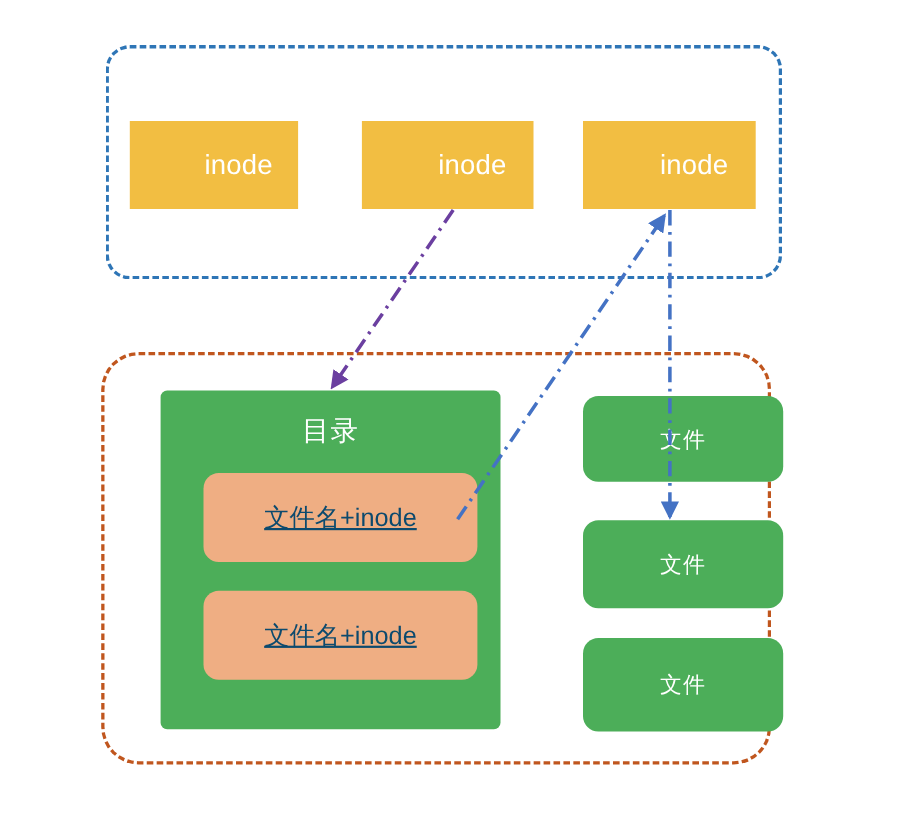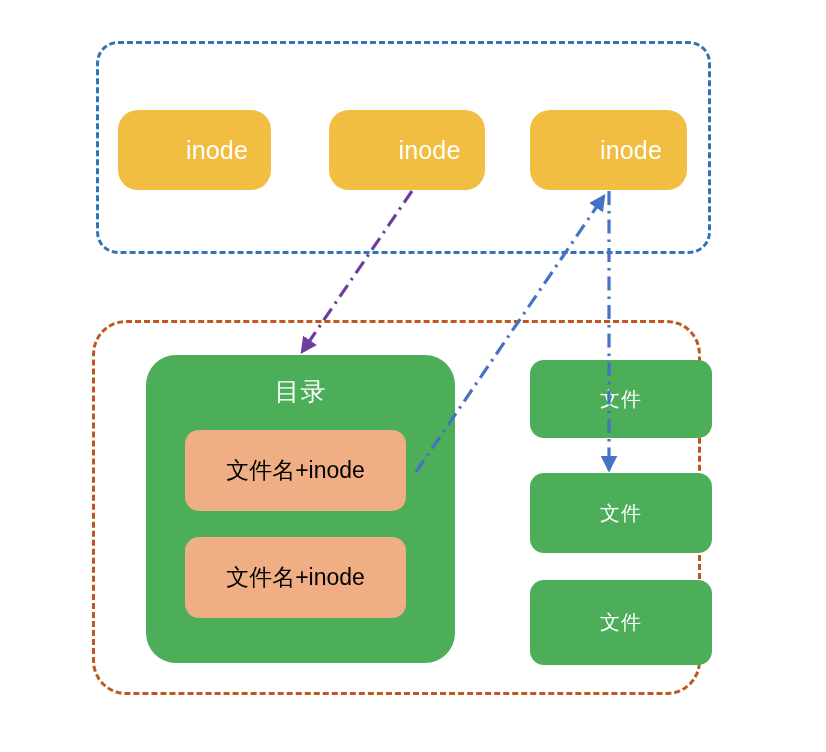--- a/index.html
+++ b/index.html
@@ -37,21 +37,21 @@
     height: 375px;
     border: 3px dashed #C0561E;
     border-radius: 34px;
   }
 
   
   .inode-box {
     position: absolute;
     box-sizing: border-box;
     background: #F2BE42;
-    border-radius: 20px;
+    border-radius: 0;
     color: #ffffff;
     font-size: 25px;
     display: flex;
     align-items: center;
     justify-content: center;
     top: 110px;
     height: 80px;
     letter-spacing: 0.2px;
     padding-left: 45px;
   }
@@ -60,46 +60,47 @@
   .inode-3 { left: 530px; width: 157px; }
 
   
   .dir-box {
     position: absolute;
     left: 146px;
     top: 355px;
     width: 309px;
     height: 308px;
     background: #4CAE59;
-    border-radius: 30px;
+    border-radius: 6px;
     box-sizing: border-box;
     padding-left: 36px;
   }
   .dir-title {
     position: absolute;
     left: 0;
     top: 20px;
     width: 100%;
     text-align: center;
     color: #ffffff;
     font-size: 25px;
     letter-spacing: 1px;
   }
   .entry-box {
     position: absolute;
     left: 39px;
-    width: 221px;
+    width: 249px;
     height: 81px;
     background: #EFAE83;
     border-radius: 14px;
-    color: #000000;
+    color: #0c4a6e;
     font-size: 23px;
     display: flex;
     align-items: center;
     justify-content: center;
+    text-decoration: underline;
   }
   .entry-1 { top: 75px; }
   .entry-2 { top: 182px; }
 
   
   .file-box {
     position: absolute;
     left: 530px;
     width: 182px;
     background: #4CAE59;

